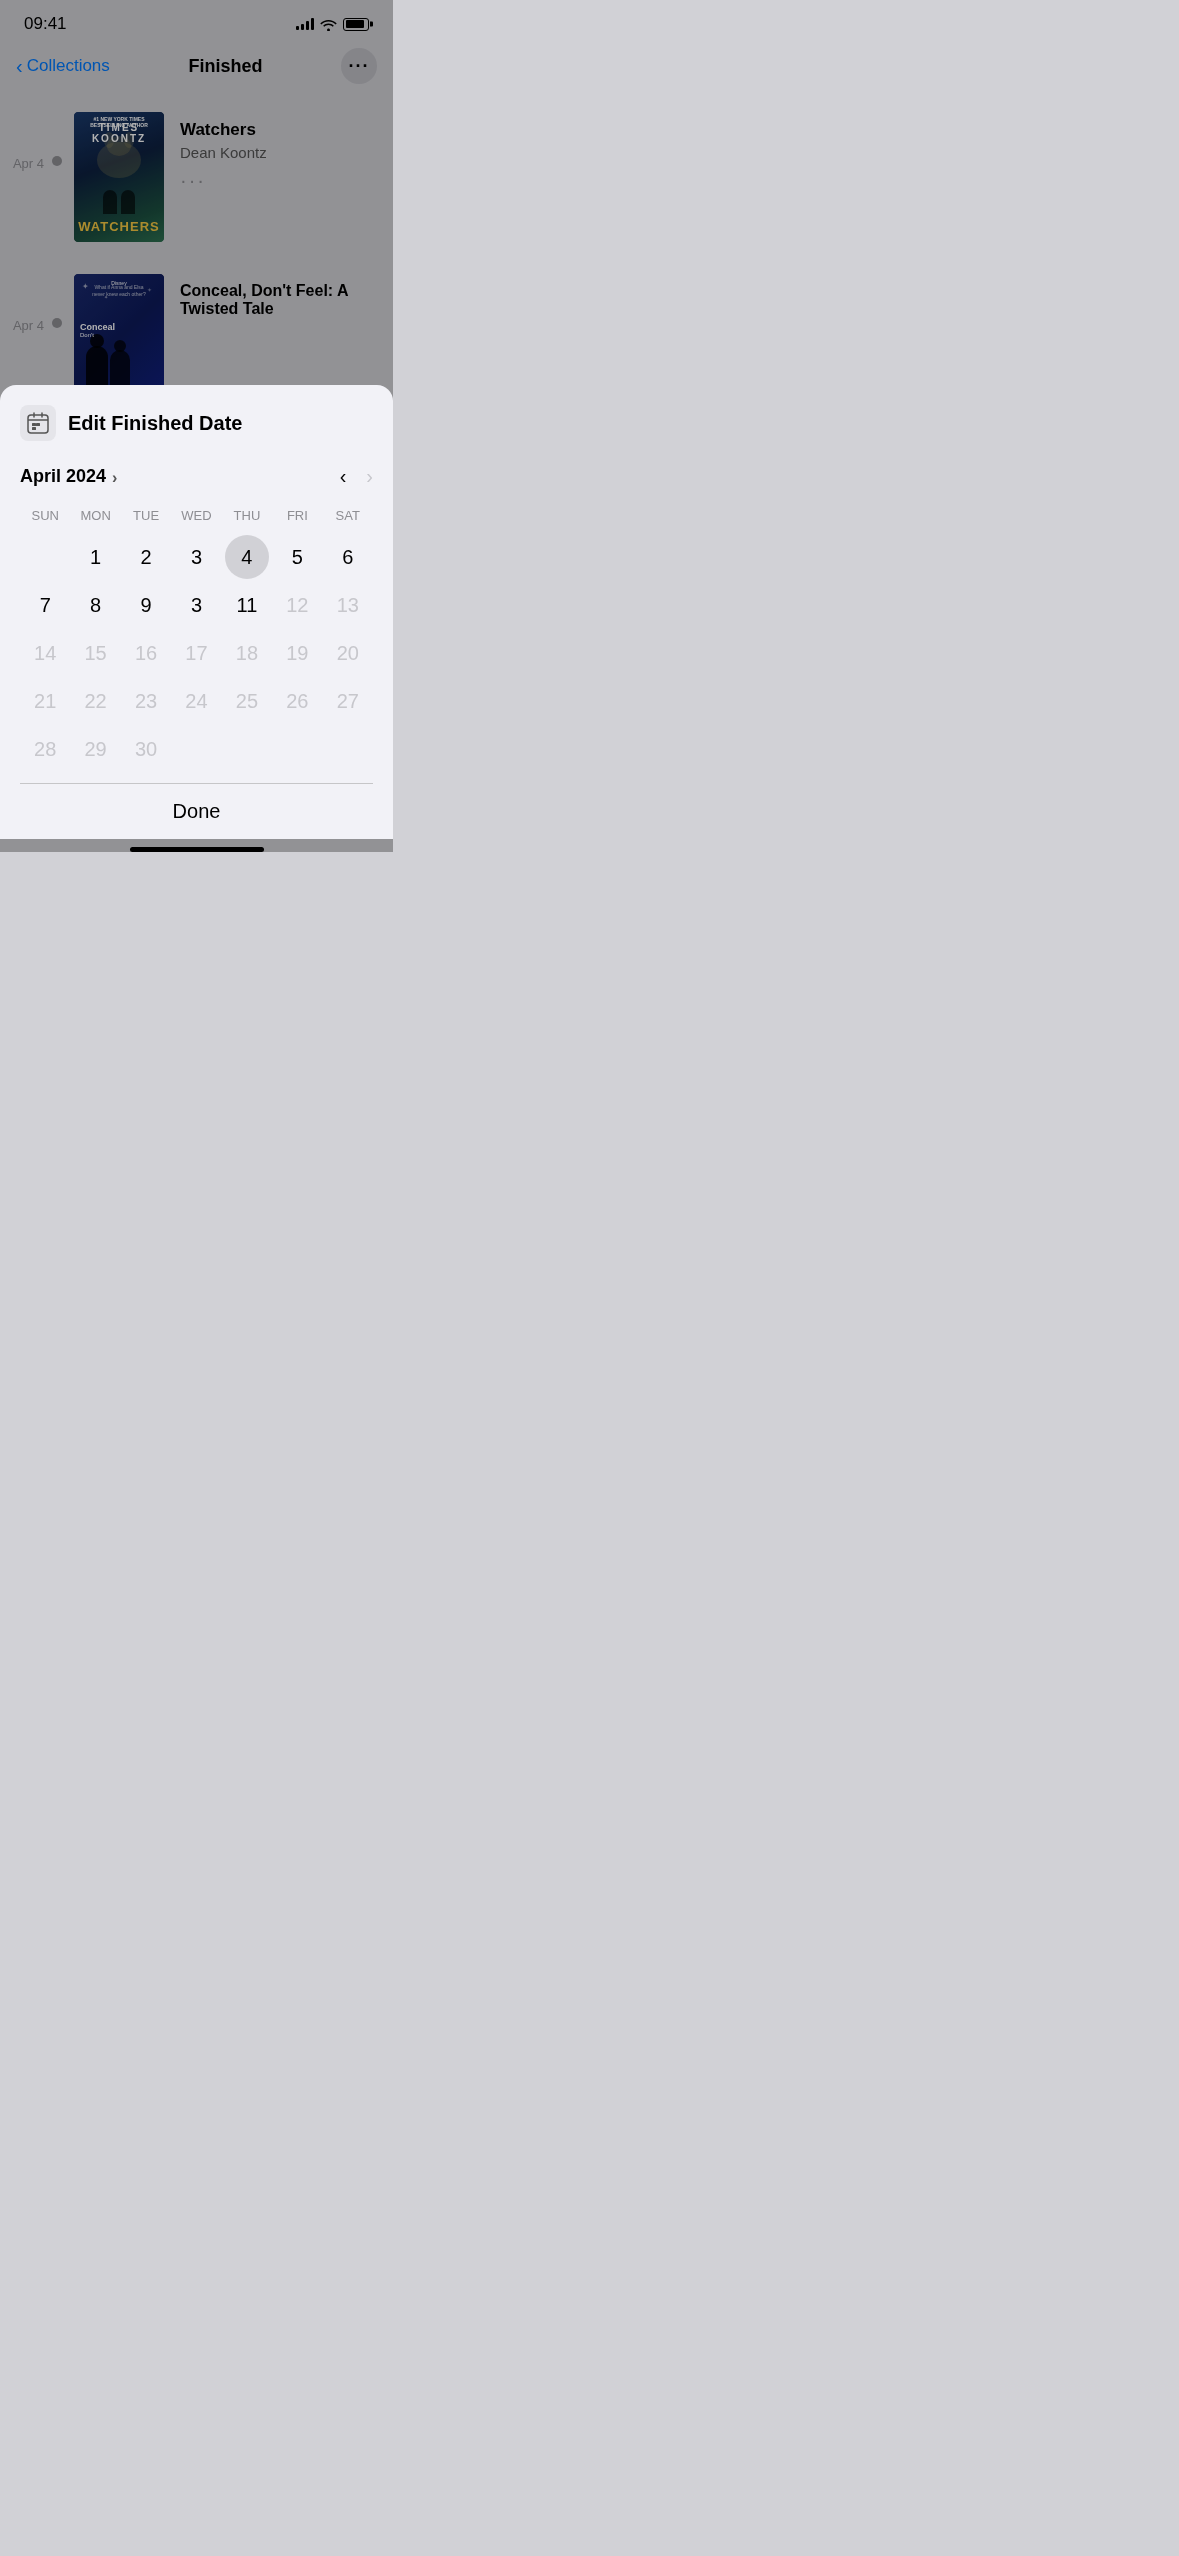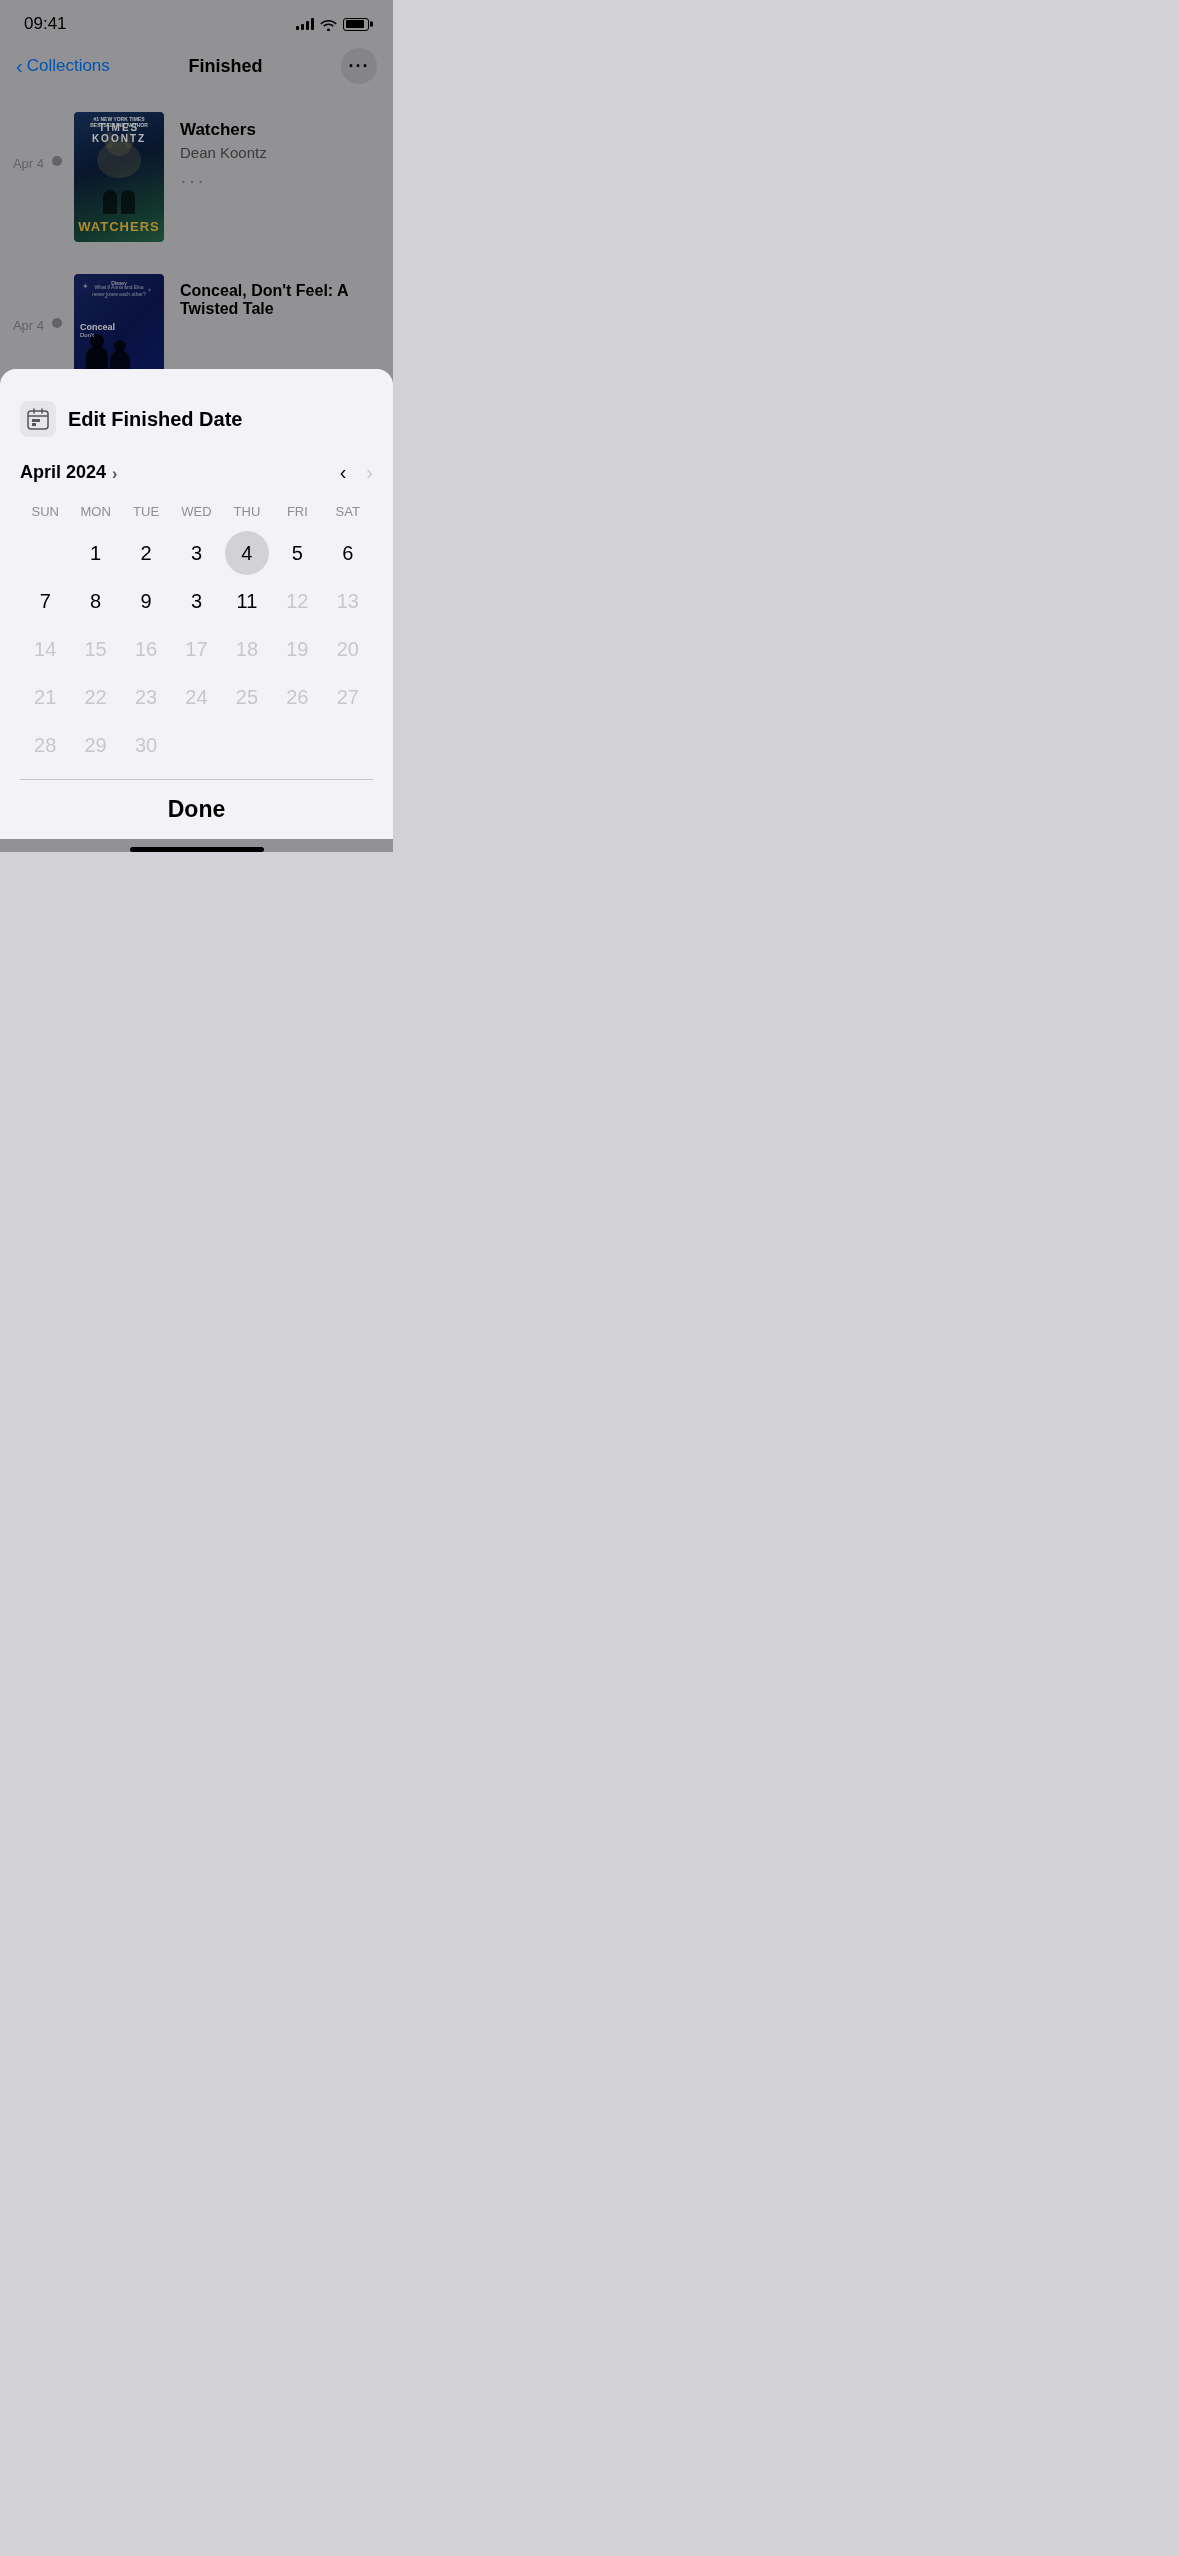--- a/index.html
+++ b/index.html
@@ -226,21 +226,21 @@
       position: absolute;
       bottom: 0;
       left: 0;
       right: 0;
       z-index: 20;
     }
 
     .calendar-sheet {
       background: #f2f2f7;
       border-radius: 16px 16px 0 0;
-      padding: 32px 20px 0;
+      padding: 20px 20px 0;
       margin-bottom: 4px;
     }
 
     .calendar-header-row {
       display: flex;
       align-items: center;
       margin-bottom: 24px;
     }
 
     .calendar-icon {
@@ -343,24 +343,24 @@
     }
 
     .done-row {
       border-top: 1px solid #c6c6c8;
       margin-top: 12px;
       padding: 16px 0;
       text-align: center;
     }
 
     .done-btn {
-      font-size: 23px;
+      font-size: 20px;
       color: #000;
       cursor: pointer;
-      font-weight: 700;
+      font-weight: 400;
       background: none;
       border: none;
     }
 
     .cancel-sheet {
       background: #fff;
       border-radius: 16px;
       margin: 8px 0 34px;
       padding: 18px;
       text-align: center;

